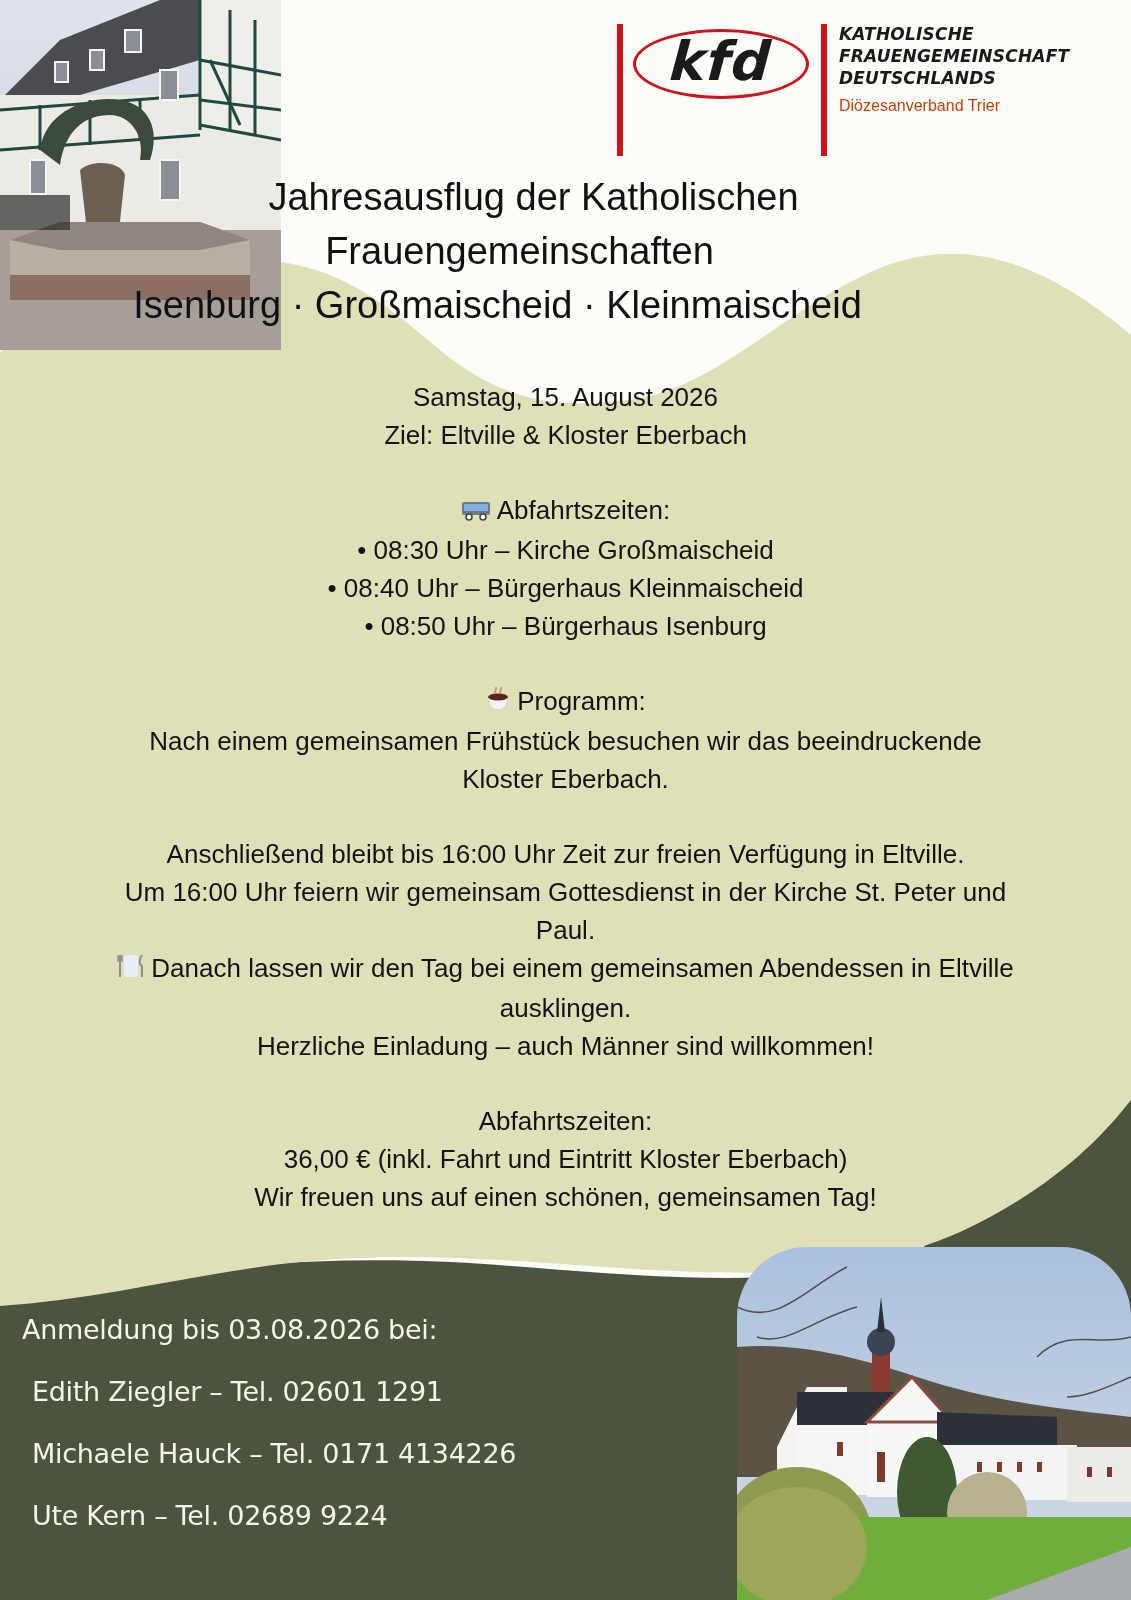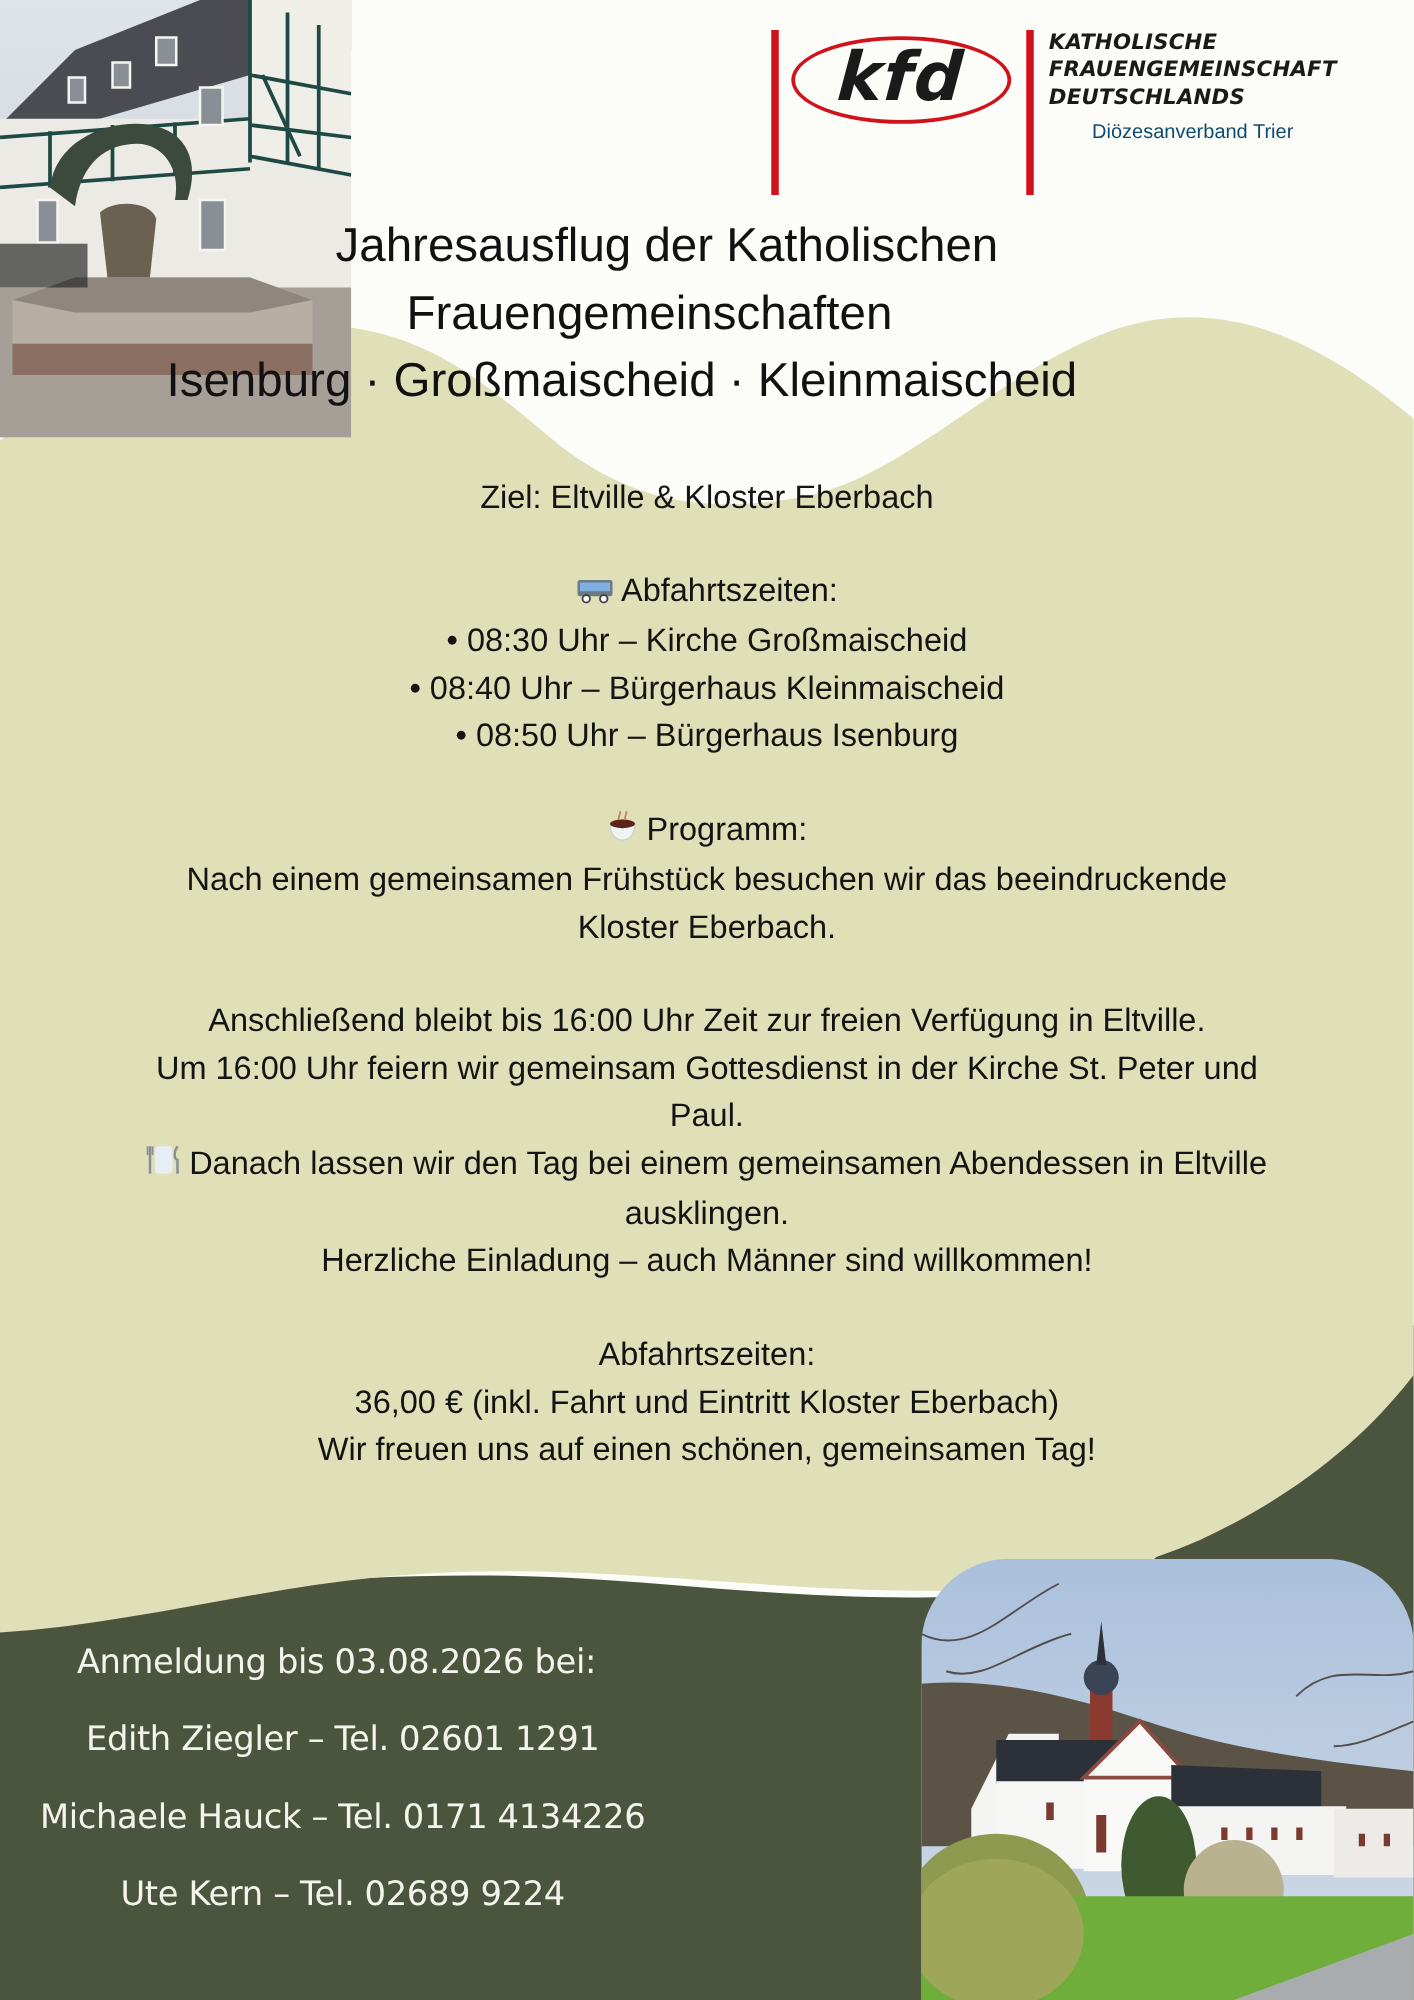--- a/index.html
+++ b/index.html
@@ -30,42 +30,42 @@
     .logo .kfd {
       font-family: "DejaVu Sans", sans-serif; font-weight: bold; font-style: italic;
       font-size: 54px; letter-spacing: 1px; color: #1a1a1a; line-height: 1;
       transform: skewX(-4deg); margin-top: -4px;
     }
     .logo .org { position: absolute; left: 224px; top: 3px; }
     .logo .org .l1 {
       font-family: "DejaVu Sans", sans-serif; font-weight: bold; font-style: italic;
       font-size: 17px; line-height: 22px; color: #1a1a1a; letter-spacing: 0.2px;
     }
-    .logo .org .sub { font-family: "Liberation Sans", sans-serif; font-size: 16px; color: #0c4a6e; margin-top: 8px; text-align: center; }
+    .logo .org .sub { font-family: "Liberation Sans", sans-serif; font-size: 16px; color: #c2410c; margin-top: 8px; }
 
     
     .headline { position: absolute; left: 0; top: 170px; width: 995px; z-index: 3; text-align: center; }
     .headline .h {
       font-family: "Liberation Sans", sans-serif; font-size: 38px; line-height: 54px; color: #111;
       white-space: nowrap;
     }
     .headline .h1 { margin-left: 72px; }
     .headline .h2 { margin-left: 0; padding-left: 44px; }
     .headline .h3 { margin-left: 0; }
 
     
     .body { position: absolute; left: 0; top: 378px; width: 1131px; z-index: 3; text-align: center;
       font-family: "Liberation Sans", sans-serif; font-size: 26px; color: #141414; }
     .ln { line-height: 38px; white-space: nowrap; }
     .gap { height: 37px; }
     .emoji { display: inline-block; vertical-align: middle; margin-right: 6px; }
 
     
     .reg { position: absolute; left: 22px; top: 1310px; z-index: 3; color: #f4f4ec;
-      font-family: "DejaVu Sans", sans-serif; font-size: 27px; text-align: center; }
+      font-family: "DejaVu Sans", sans-serif; font-size: 27px; }
     .reg .title { line-height: 40px; letter-spacing: -0.3px; }
     .reg .contact { line-height: 40px; margin-top: 22px; margin-left: 10px; letter-spacing: -0.3px; }
 
     
     .photo-br {
       position: absolute; left: 737px; top: 1247px; width: 394px; height: 353px; z-index: 2; overflow: hidden;
       border-top-left-radius: 70px; border-top-right-radius: 70px;
     }
     .photo-br svg { width: 100%; height: 100%; display: block; }
   </style>
@@ -147,20 +147,21 @@
   </div>
 </div>
 
 <div class="headline">
   <div class="h h1">Jahresausflug der Katholischen</div>
   <div class="h h2">Frauengemeinschaften</div>
   <div class="h h3">Isenburg · Großmaischeid · Kleinmaischeid</div>
 </div>
 
 <div class="body">
+  <div class="ln">Samstag, 15. August 2026</div>
   <div class="ln">Ziel: Eltville &amp; Kloster Eberbach</div>
   <div class="gap"></div>
 
   <div class="ln">
     <span class="emoji">
       <svg width="30" height="22" viewBox="0 0 30 22">
         <rect x="1" y="3" width="28" height="13" rx="2" fill="#6b7a85"></rect>
         <rect x="3" y="5" width="24" height="7" fill="#7fb0e0"></rect>
         <circle cx="8" cy="18" r="3" fill="#fff" stroke="#444" stroke-width="1.5"></circle>
         <circle cx="22" cy="18" r="3" fill="#fff" stroke="#444" stroke-width="1.5"></circle>

